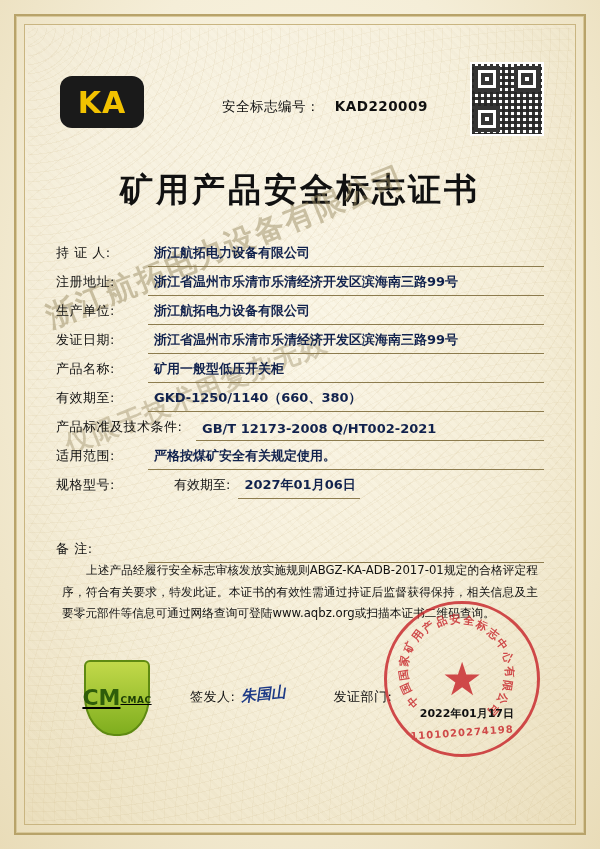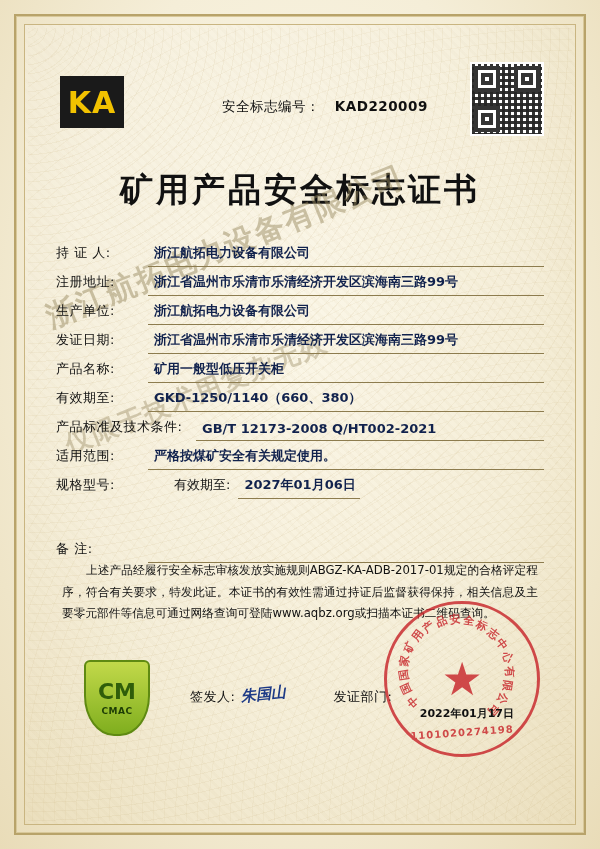--- a/index.html
+++ b/index.html
@@ -31,22 +31,22 @@
     position:absolute;left:28px;top:28px;right:28px;bottom:28px;
     opacity:.45;
     background:
       repeating-radial-gradient(circle at 0% 0%, rgba(190,165,110,.22) 0 1px, rgba(0,0,0,0) 1px 9px),
       repeating-radial-gradient(circle at 100% 100%, rgba(190,165,110,.18) 0 1px, rgba(0,0,0,0) 1px 11px);
     pointer-events:none;
   }
 
   
   .logo{
-    position:absolute;left:60px;top:76px;width:64px;height:52px;
-    background:#1a1a1a;border-radius:0;
+    position:absolute;left:60px;top:76px;width:84px;height:52px;
+    background:#1a1a1a;border-radius:12px;
     display:flex;align-items:center;justify-content:center;text-align:center;
   }
   .logo span{
     color:#f2c200;font-weight:bold;font-size:30px;letter-spacing:1px;
     font-family:"DejaVu Sans","Liberation Sans",sans-serif;
   }
 
   
   .qr{
     position:absolute;right:56px;top:62px;width:70px;height:70px;
@@ -147,21 +147,21 @@
 
   
   .cmac{
     position:absolute;left:84px;top:660px;width:62px;height:72px;
   }
   .cmac .shield{
     width:62px;height:72px;
     background:linear-gradient(#c2d94a,#7fae1e);
     border-radius:6px 6px 30px 30px/6px 6px 40px 40px;
     border:2px solid #5f8a12;
-    display:flex;flex-direction:column;align-items:center;justify-content:center;
+    display:flex;align-items:center;justify-content:center;text-decoration:underline;
   }
   .cmac .mark{font-size:22px;color:#2f5d0a;line-height:1;font-weight:bold;}
   .cmac .cmac-t{font-size:9px;color:#1d3d05;font-weight:bold;margin-top:3px;letter-spacing:.5px;}
 
   .sign-row{
     position:absolute;left:190px;top:684px;width:360px;
     display:flex;align-items:flex-end;font-size:13px;color:#111;
   }
   .sign-row .lab{white-space:nowrap;letter-spacing:.5px;}
   .sig-name{

